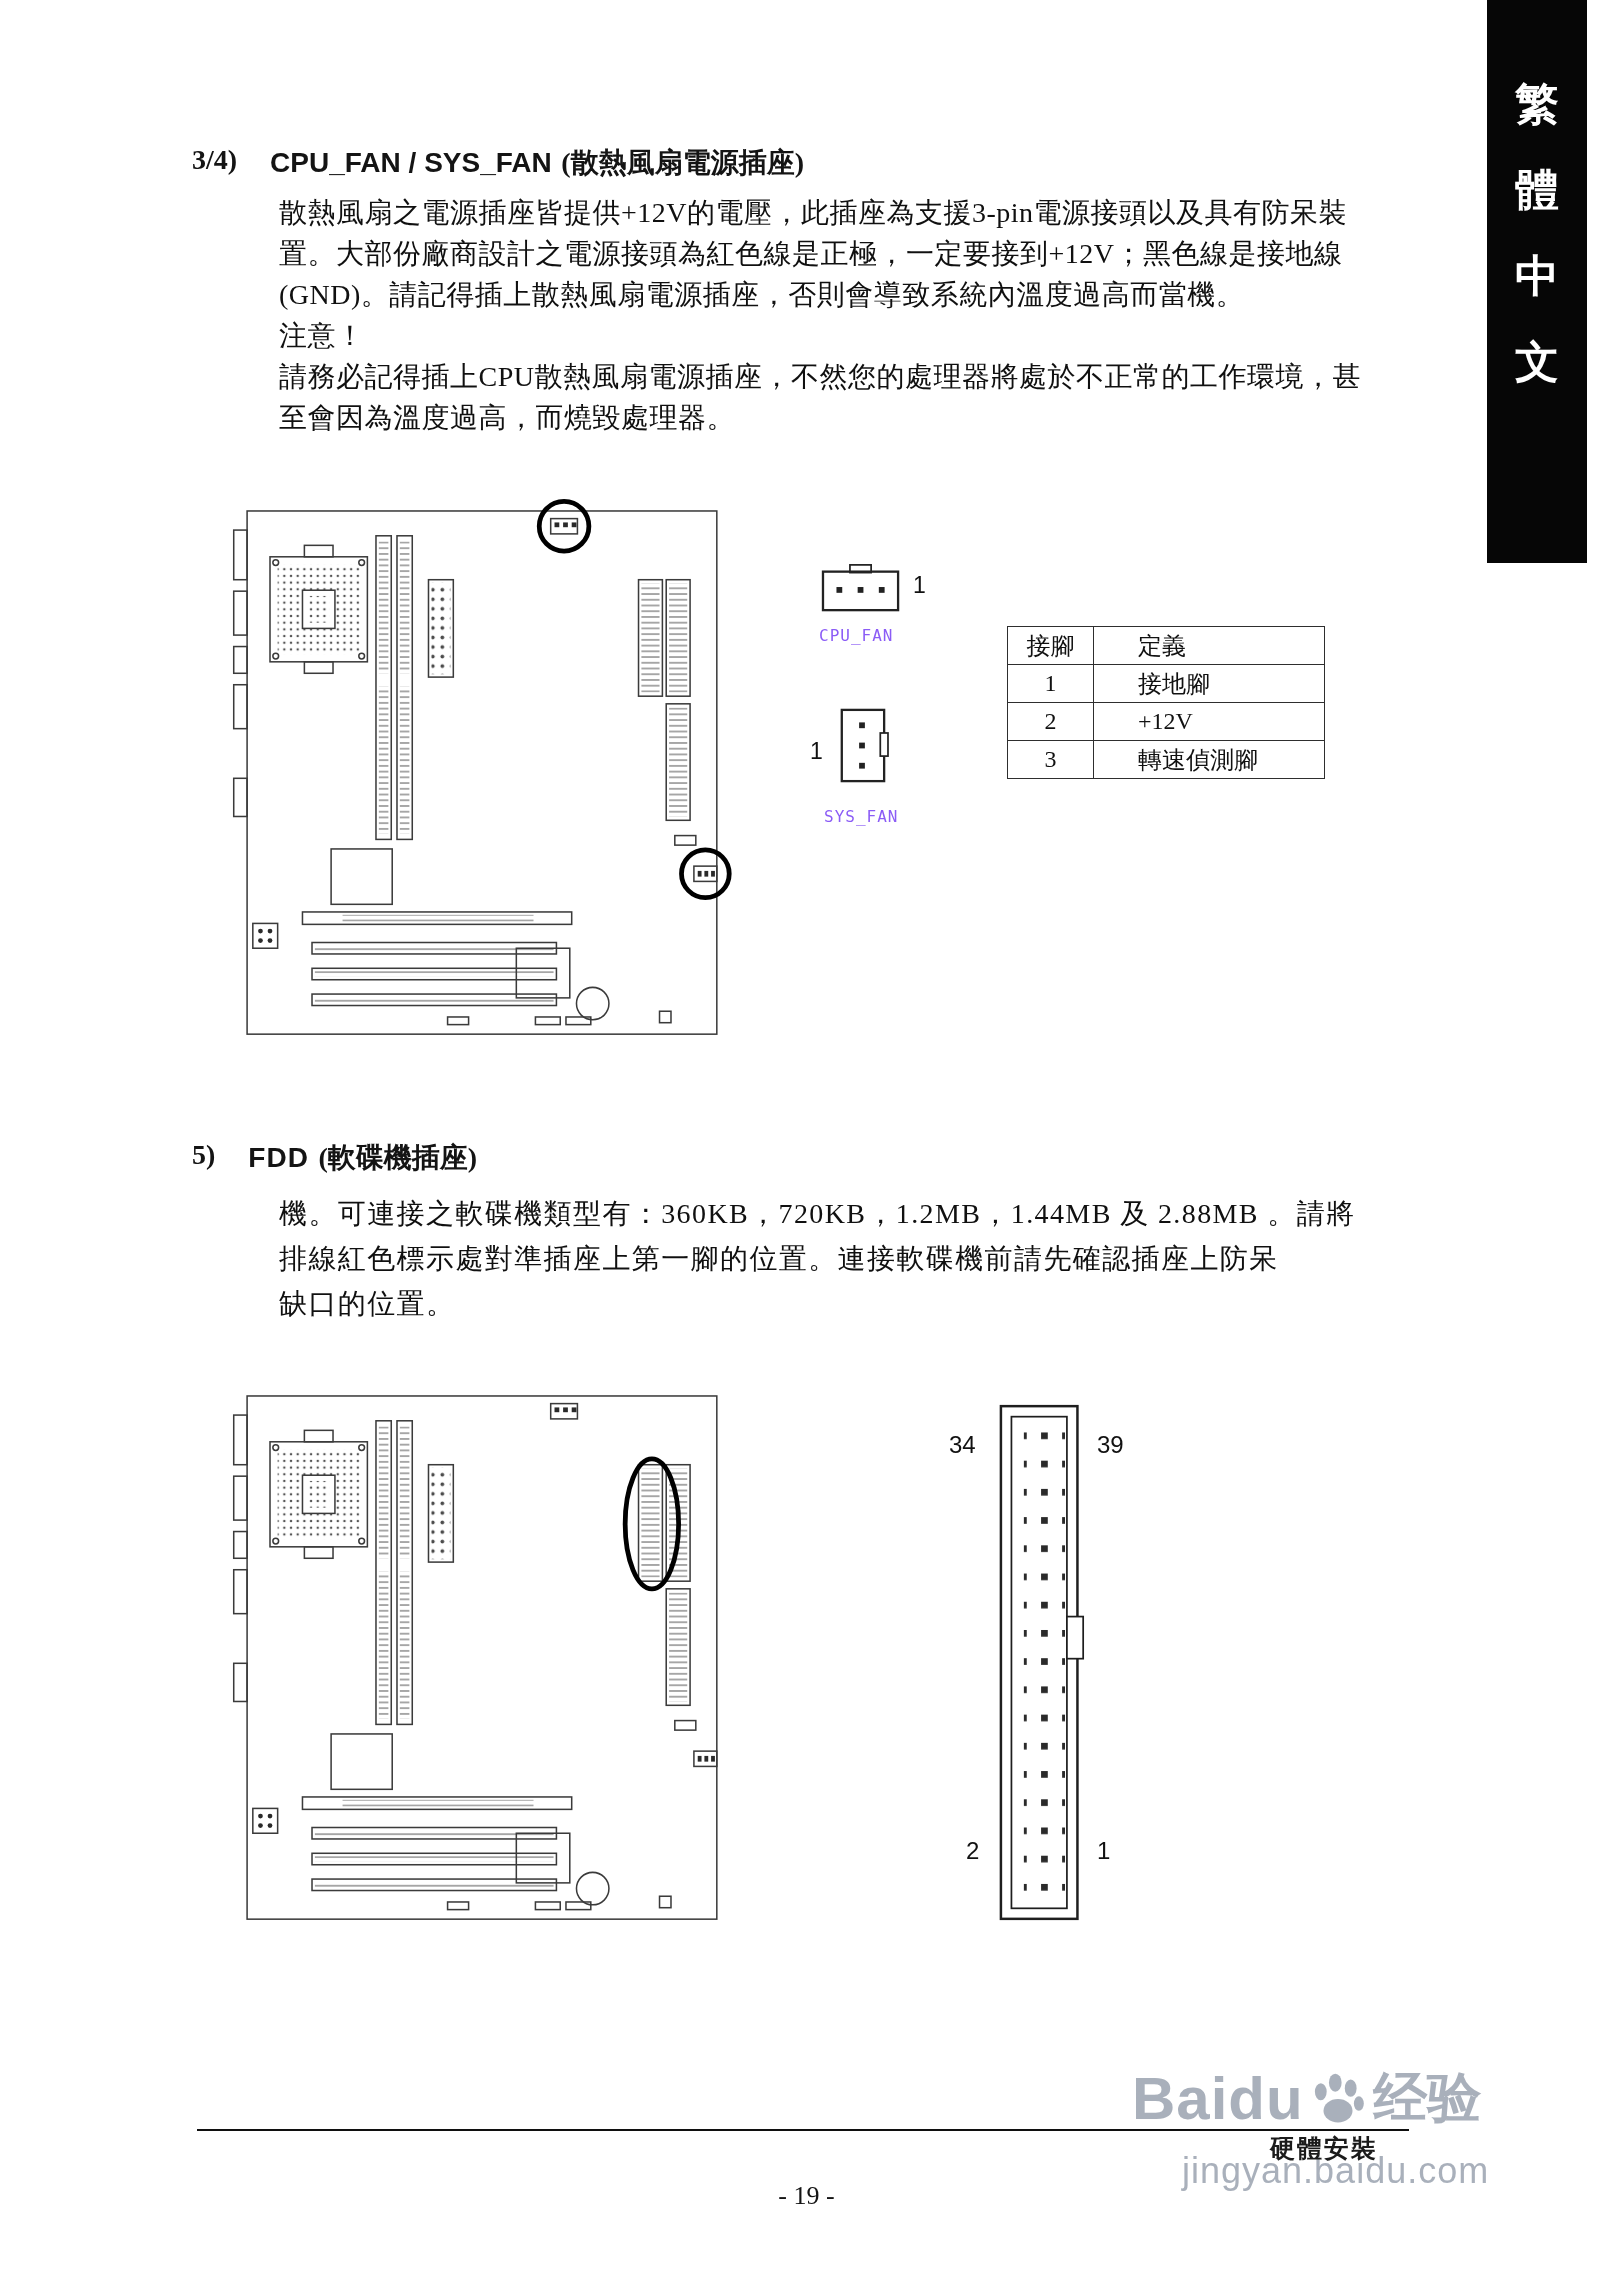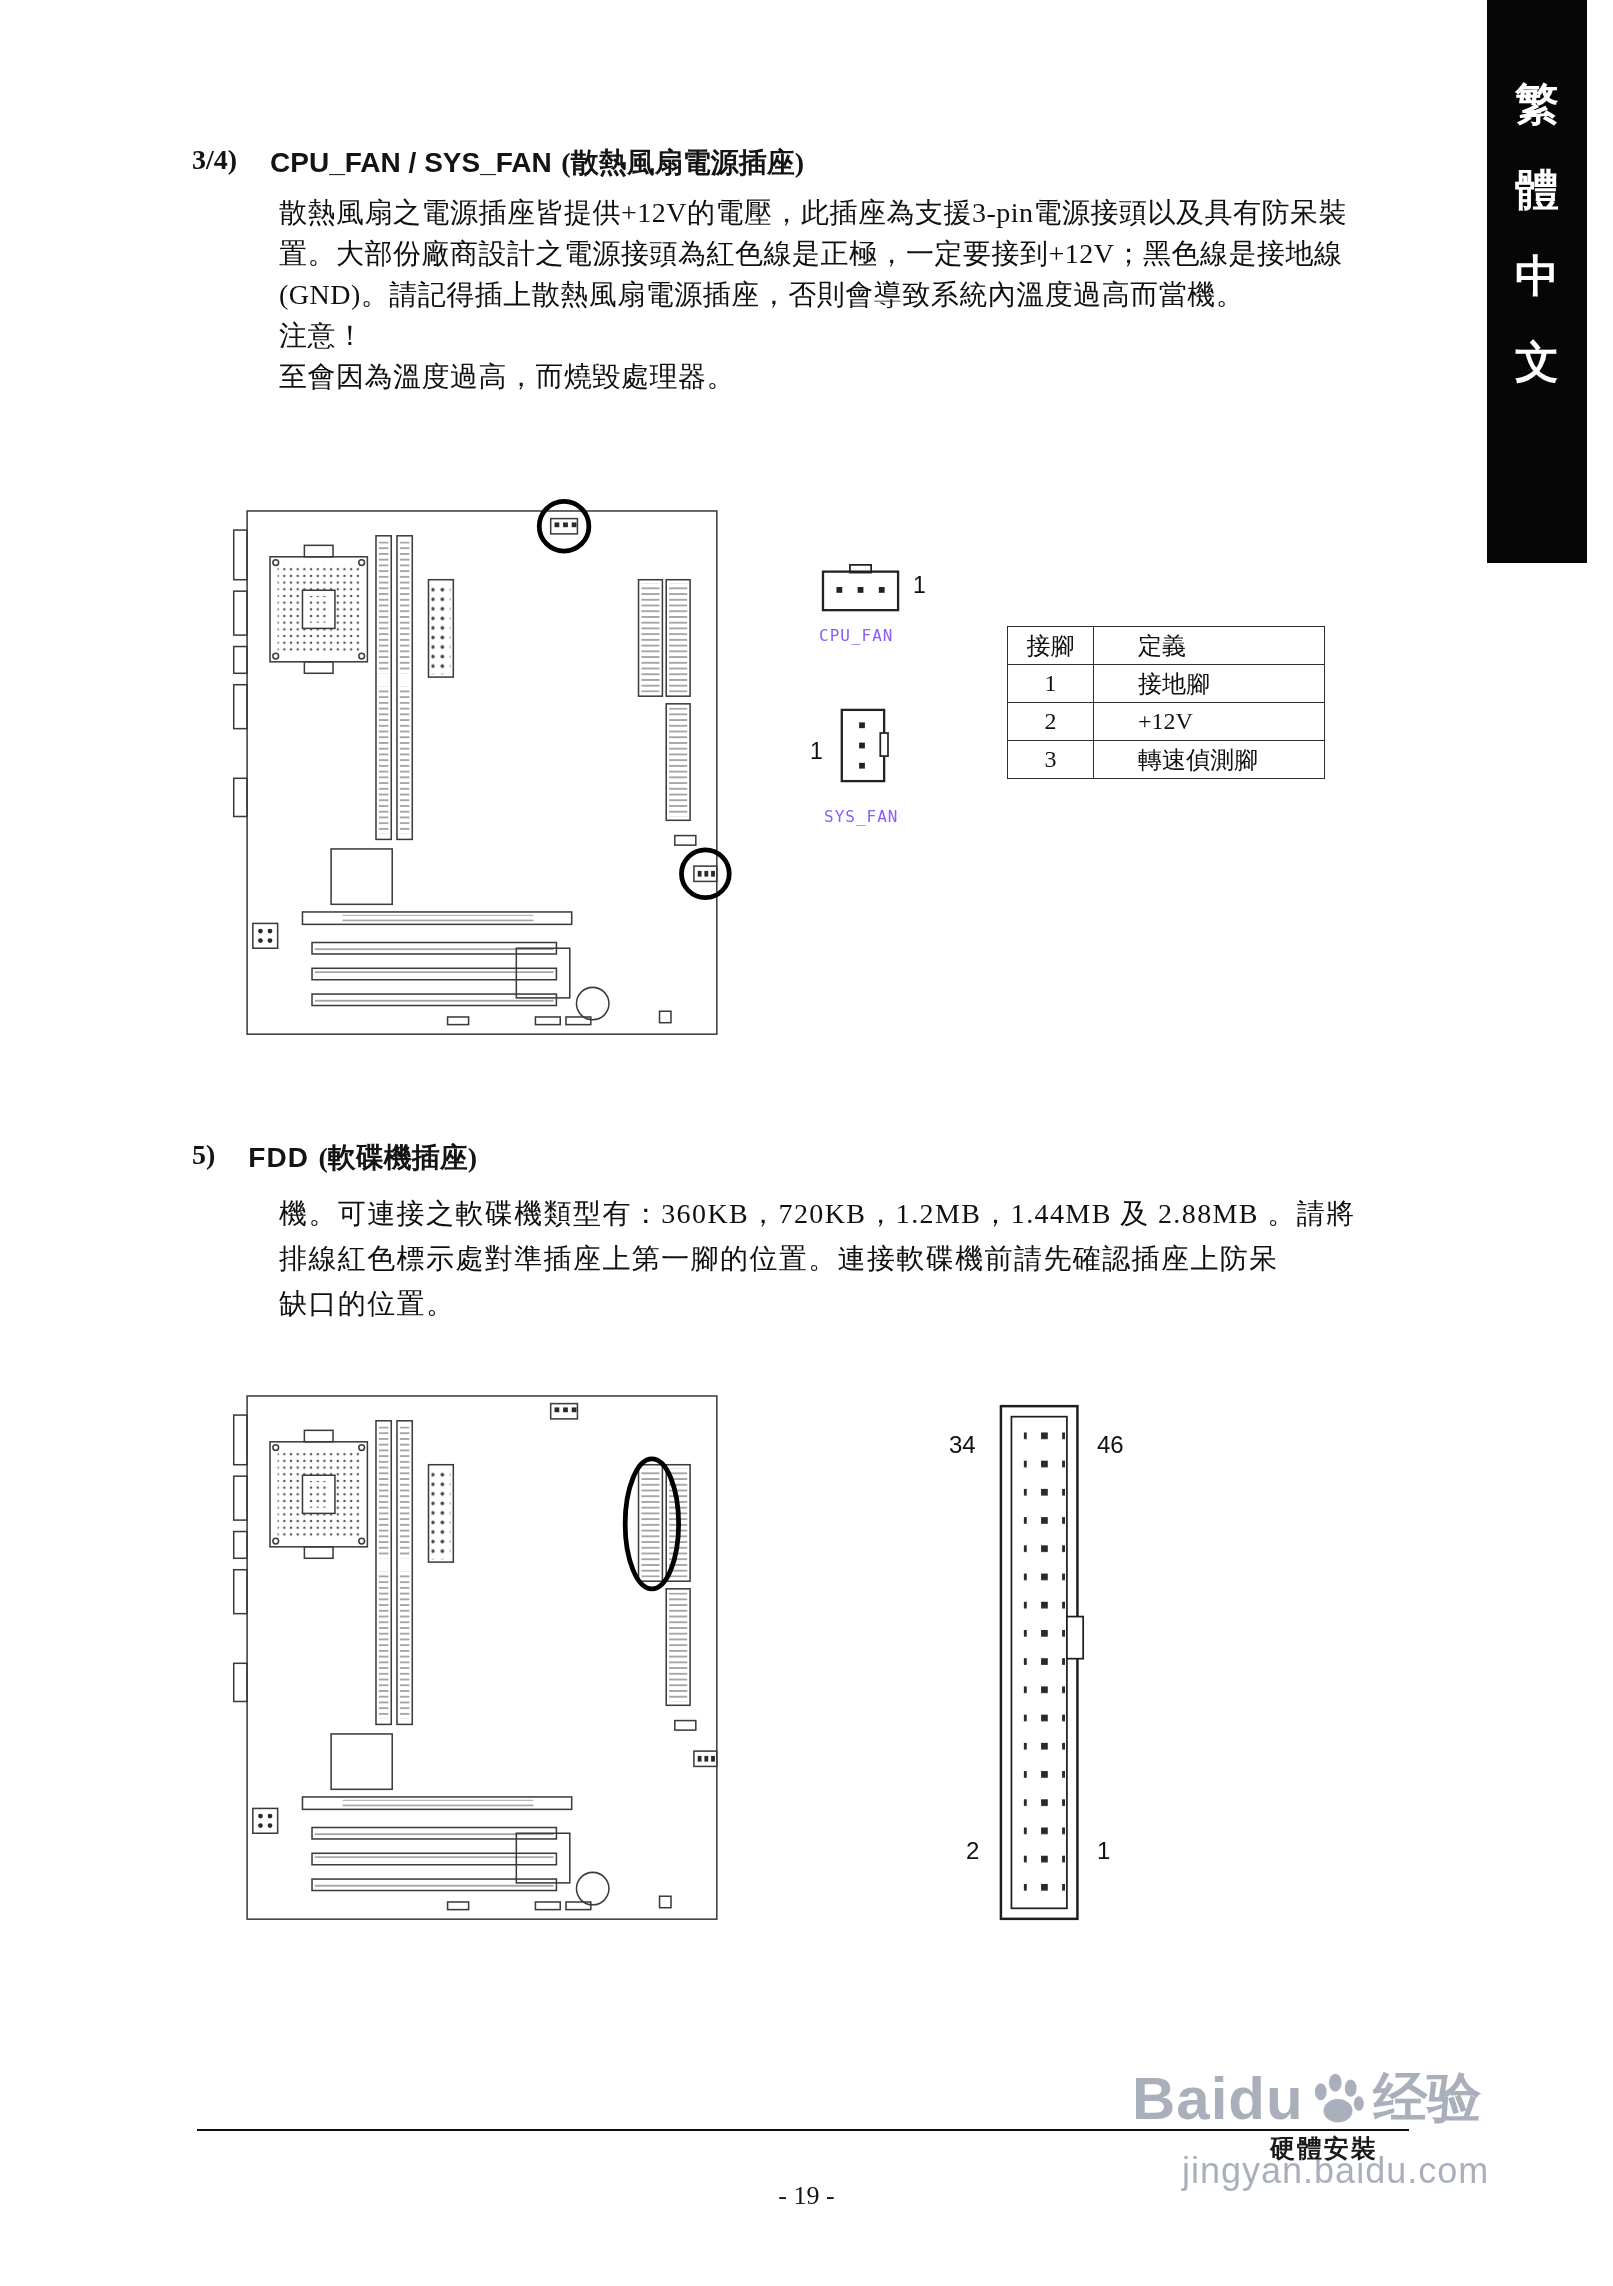--- a/index.html
+++ b/index.html
@@ -171,20 +171,21 @@
   <div class="sec-head" id="head-fan">
     <span class="num">3/4)</span>
     <span class="title"><span class="latin">CPU_FAN / SYS_FAN</span><span class="zh">(散熱風扇電源插座)</span></span>
   </div>
 
   <div class="bodytext" id="body-fan">
     <div class="line">散熱風扇之電源插座皆提供+12V的電壓，此插座為支援3-pin電源接頭以及具有防呆裝</div>
     <div class="line">置。大部份廠商設計之電源接頭為紅色線是正極，一定要接到+12V；黑色線是接地線</div>
     <div class="line">(GND)。請記得插上散熱風扇電源插座，否則會導致系統內溫度過高而當機。</div>
     <div class="line">注意！</div>
+    <div class="line">請務必記得插上CPU散熱風扇電源插座，不然您的處理器將處於不正常的工作環境，甚</div>
     <div class="line">至會因為溫度過高，而燒毀處理器。</div>
   </div>
 
   <div class="fig" style="left:228px; top:498px;">
     <svg width="506" height="552" viewBox="0 0 530 575">
       <use href="#mobo"></use>
       <circle cx="352" cy="28" r="26" fill="none" stroke="#000" stroke-width="5"></circle>
       <circle cx="500" cy="392" r="25" fill="none" stroke="#000" stroke-width="5"></circle>
     </svg>
   </div>
@@ -254,21 +255,21 @@
 
   <div class="fig" style="left:999px; top:1403px;">
     <svg width="88" height="519" viewBox="0 0 92 540">
       <rect x="2" y="2" width="80" height="536" fill="none" stroke="#1e1e1e" stroke-width="2.6"></rect>
       <rect x="13" y="13" width="58" height="514" fill="none" stroke="#1e1e1e" stroke-width="1.8"></rect>
       <rect x="26" y="24" width="43" height="502" fill="url(#fddpin)" stroke="none"></rect>
       <rect x="71" y="222" width="17" height="44" fill="#ffffff" stroke="#1e1e1e" stroke-width="1.8"></rect>
     </svg>
   </div>
   <div class="pinlabel" style="left:949px; top:1431px; font-size:24px;">34</div>
-  <div class="pinlabel" style="left:1097px; top:1431px; font-size:24px;">46</div>
+  <div class="pinlabel" style="left:1097px; top:1431px; font-size:24px;">39</div>
   <div class="pinlabel" style="left:966px; top:1837px; font-size:24px;">2</div>
   <div class="pinlabel" style="left:1097px; top:1837px; font-size:24px;">1</div>
 
   <div class="wm wm-brand">
     <span class="b">Baidu</span>
     <svg width="58" height="58" viewBox="0 0 64 64">
       <g fill="rgba(148,156,170,0.8)">
         <ellipse cx="13" cy="24" rx="6.5" ry="9.5"></ellipse>
         <ellipse cx="29" cy="14" rx="7" ry="10"></ellipse>
         <ellipse cx="46" cy="20" rx="6.5" ry="9.5"></ellipse>

